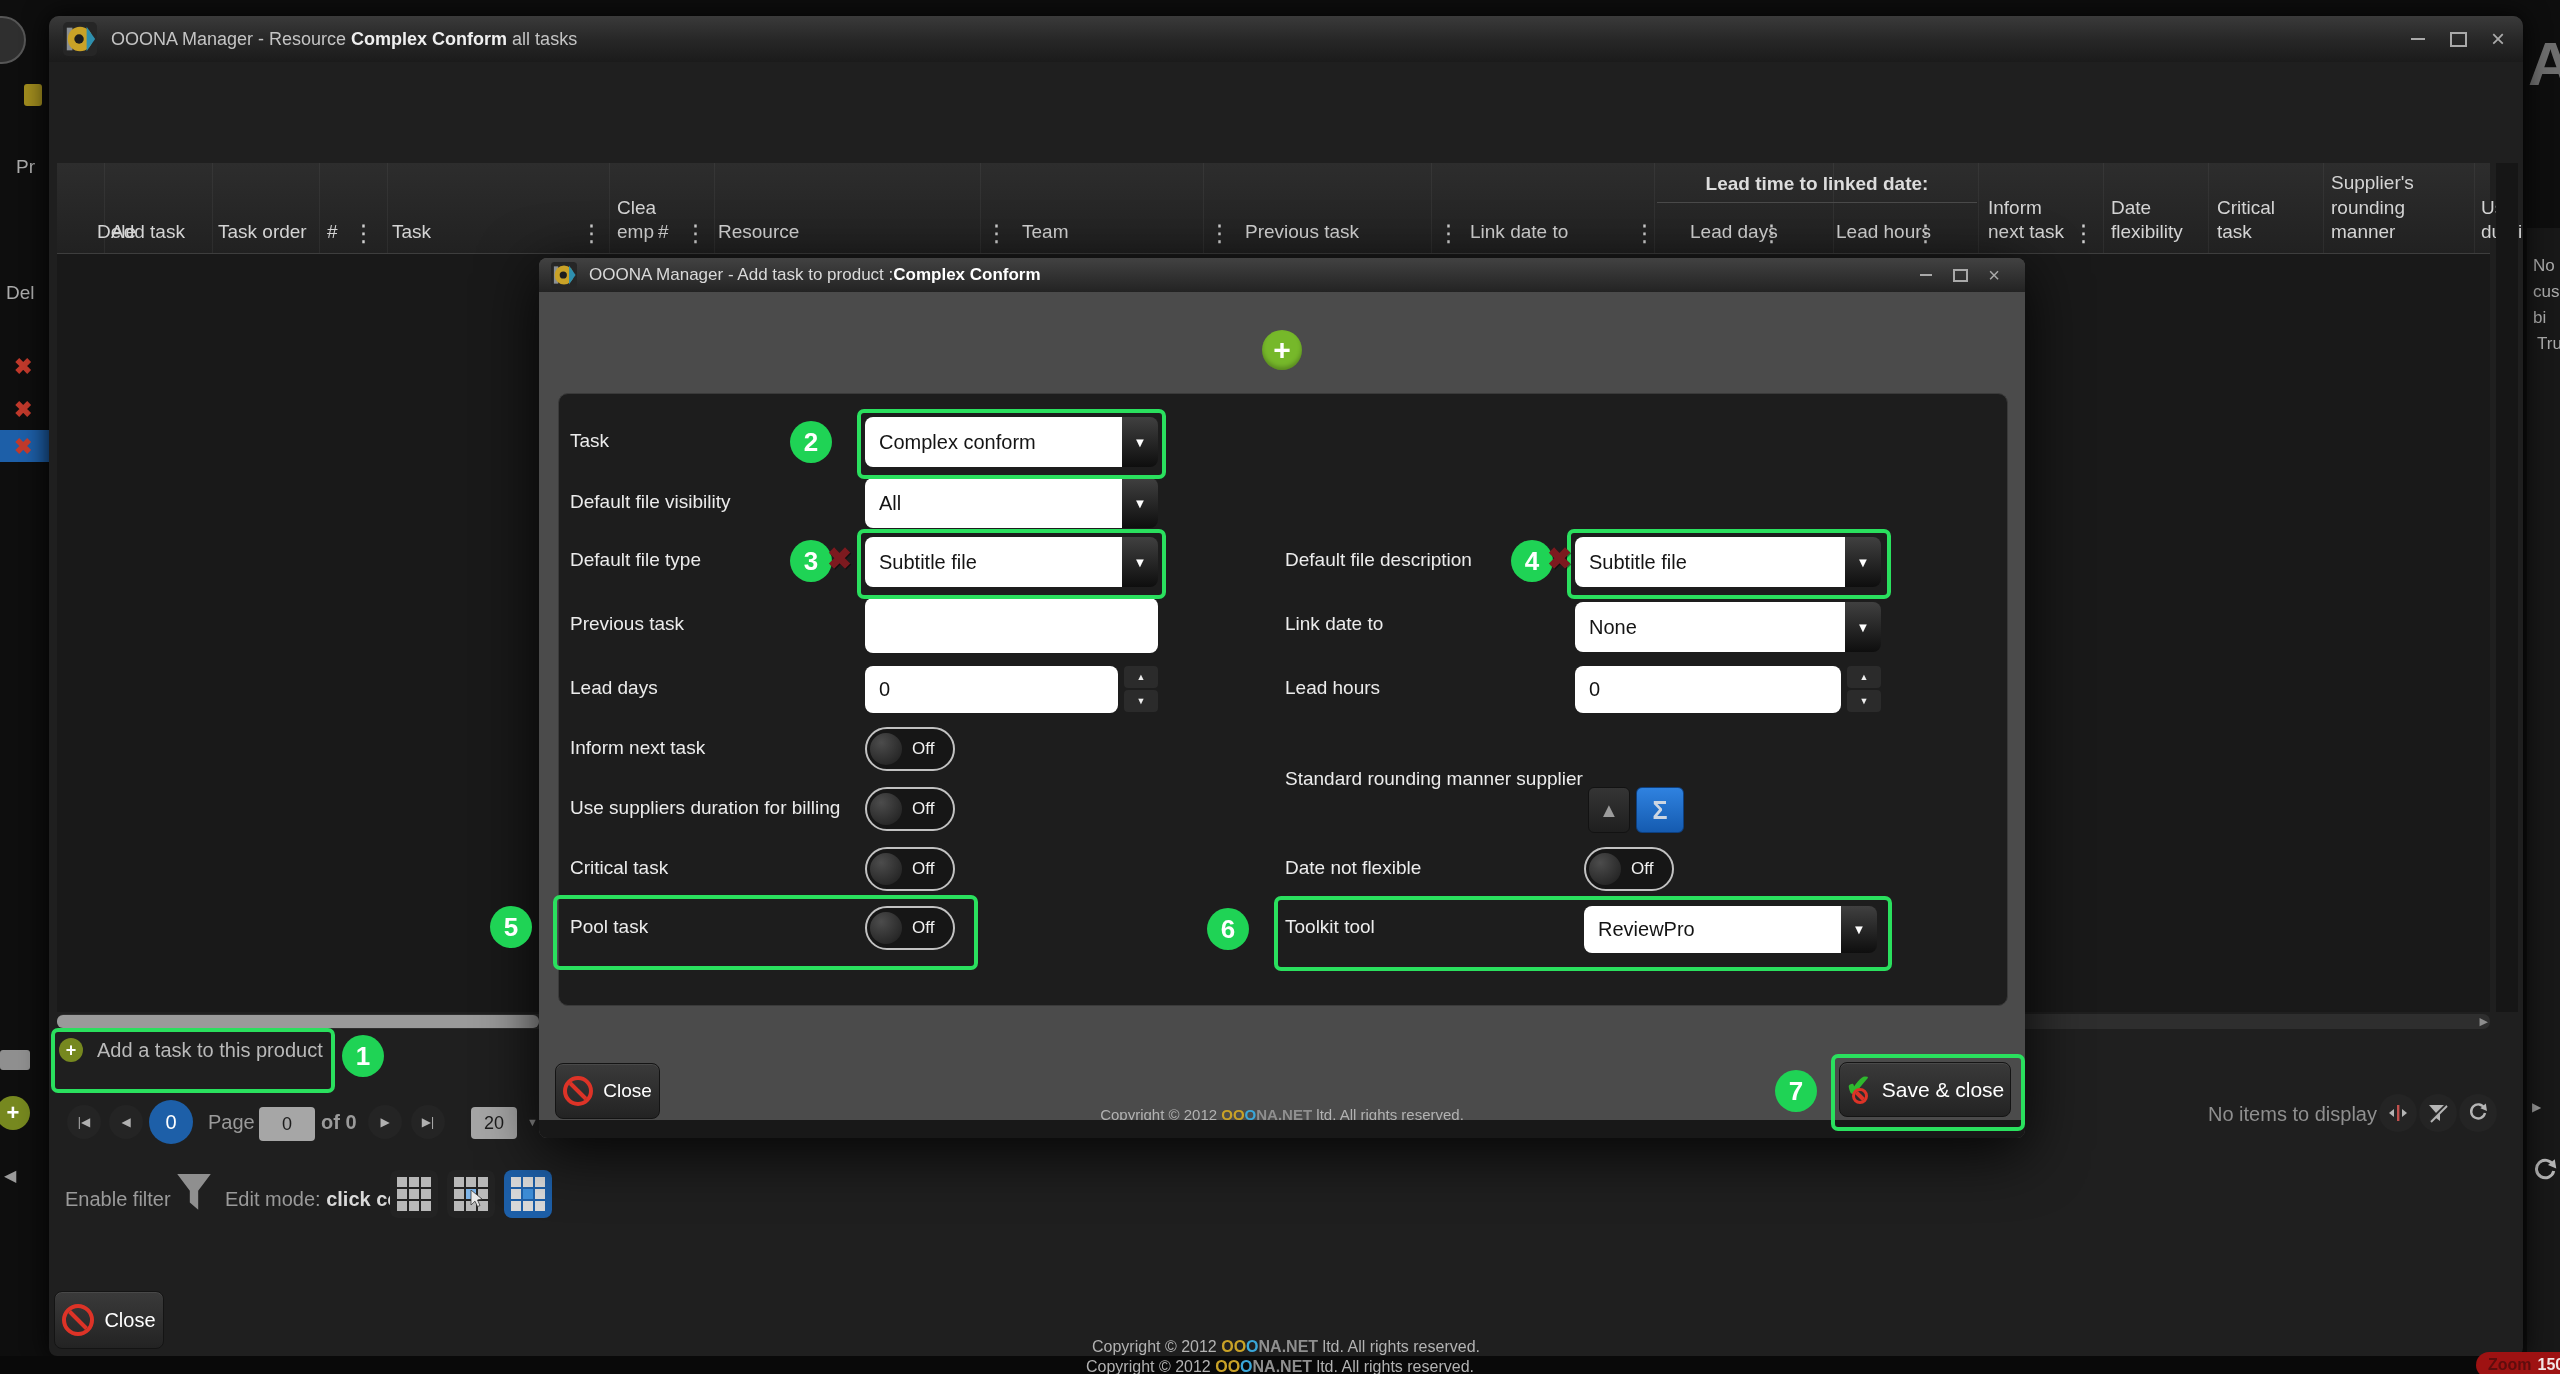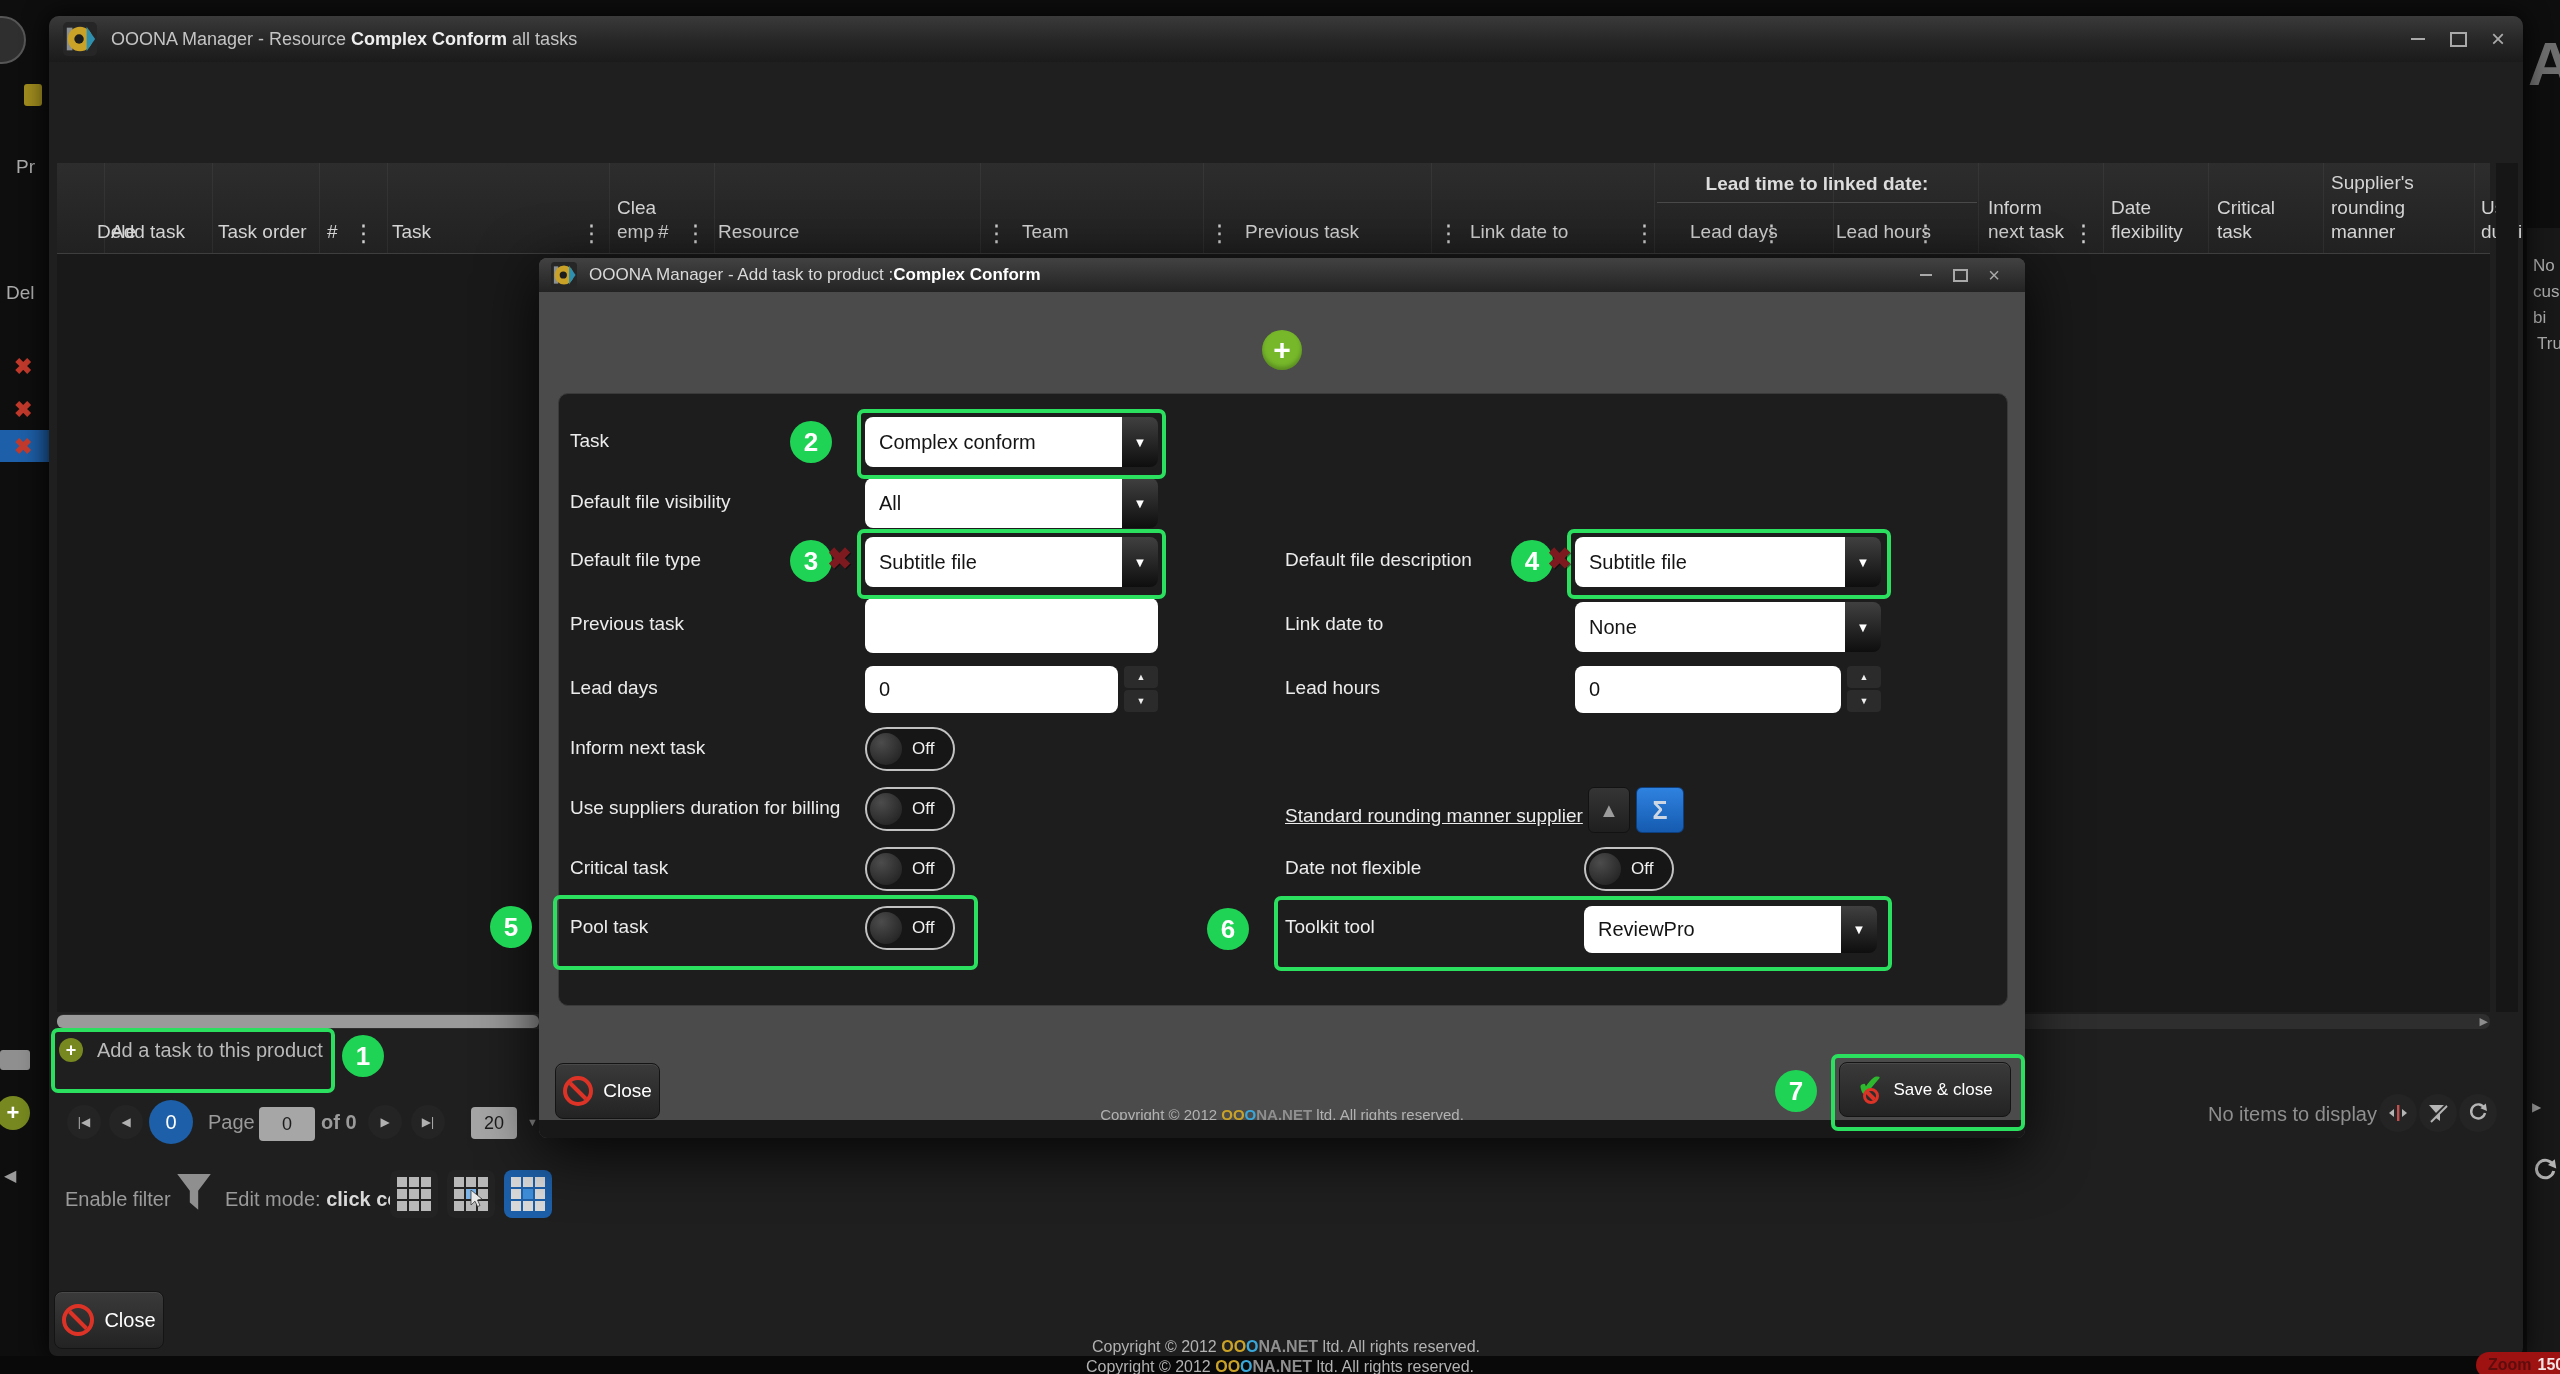--- a/index.html
+++ b/index.html
@@ -445,21 +445,21 @@
       <div class="dd-btn">▼</div>
     </div>
 
     <span class="flabel" style="left:746px;top:419px;">Lead hours</span>
     <input class="whitefield" style="left: 1036px; top: 408px; width: 266px; height: 47px;" value="0">
     <div class="spin" style="left:1308px;top:408px;">
       <span>▲</span>
       <span>▼</span>
     </div>
 
-    <span class="flabel" style="left:746px;top:547px;text-decoration:underline;">Standard rounding manner supplier</span>
+    <span class="flabel" style="left:746px;top:510px;">Standard rounding manner supplier</span>
     <div class="sqbtn" style="left:1049px;top:529px;width:40px;height:44px;background:linear-gradient(#353535,#1f1f1f);border:1px solid #121212;">
       <span style="color:#9c9c9c;font-size:20px;">▲</span>
     </div>
     <div class="sqbtn" style="left:1097px;top:529px;width:46px;height:44px;background:linear-gradient(#2f82e0,#155bb0);border:1px solid #0d3f7e;">
       <span style="color:#cdd6e2;font-size:25px;font-weight:bold;">Σ</span>
     </div>
 
     <span class="flabel" style="left:746px;top:599px;">Date not flexible</span>
     <div class="toggle" style="left:1045px;top:589px;">
       <span class="knob"></span>
@@ -479,21 +479,21 @@
       <span style="font-size:19px;">Close</span>
     </div>
 
     <div class="gbox" style="left:1292px;top:796px;width:186px;height:69px;"></div>
     <div class="gnum" style="left:1236px;top:812px;">7</div>
     <div class="btn-dark abs" style="left:1300px;top:804px;width:170px;height:53px;gap:6px;">
       <span style="position:relative;display:inline-block;width:30px;height:28px;">
         <span style="color:#2eb82e;font-size:30px;font-weight:bold;position:absolute;left:0;top:-8px;">✔</span>
         <span class="nosign" style="width:16px;height:16px;border-width:3px;position:absolute;left:6px;top:12px;"></span>
       </span>
-      <span style="font-size:17px;">Save &amp; close</span>
+      <span style="font-size:21px;">Save &amp; close</span>
     </div>
 
     <div class="copyright abs" style="left:0;top:848px;width:100%;font-size:15px;">
       <span>Copyright © 2012 </span><span class="o1">OO</span><span class="o2">O</span><span class="rest">NA.NET</span><span> ltd. All rights reserved.</span>
     </div>
     <div id="dlg-bottomstrip"></div>
   </div>
 
 </div>
 

